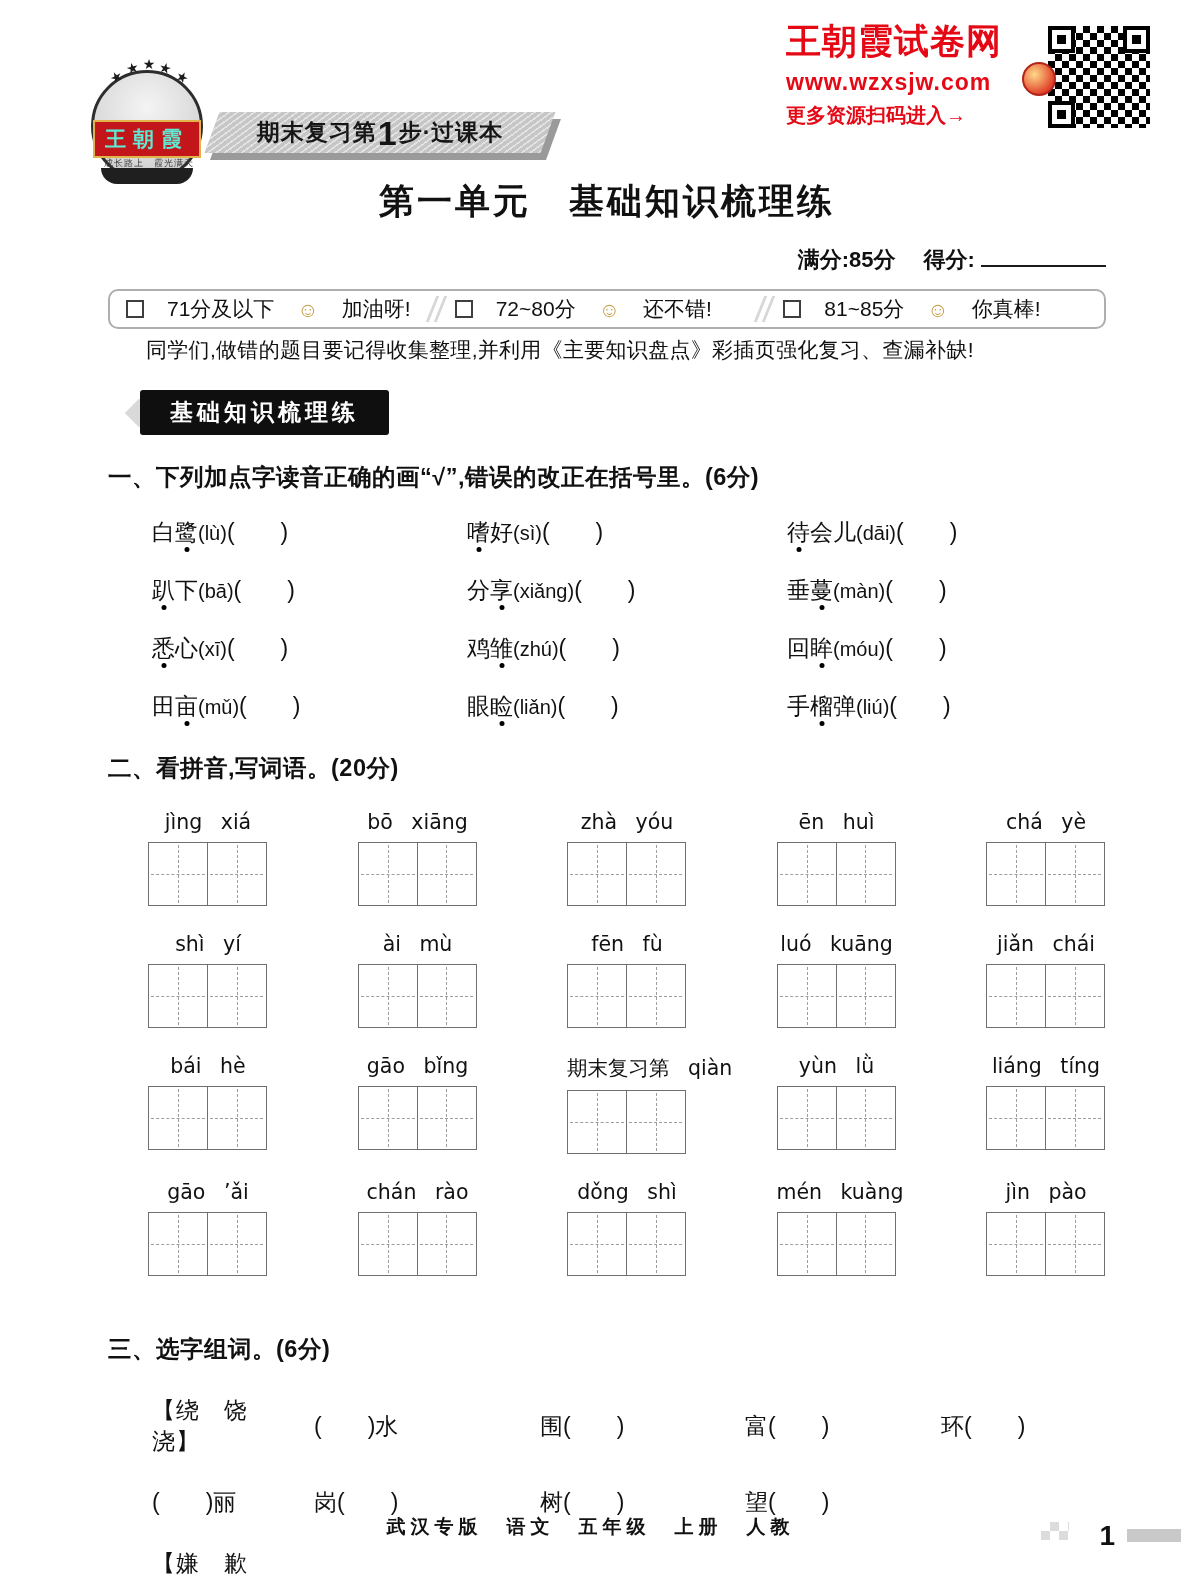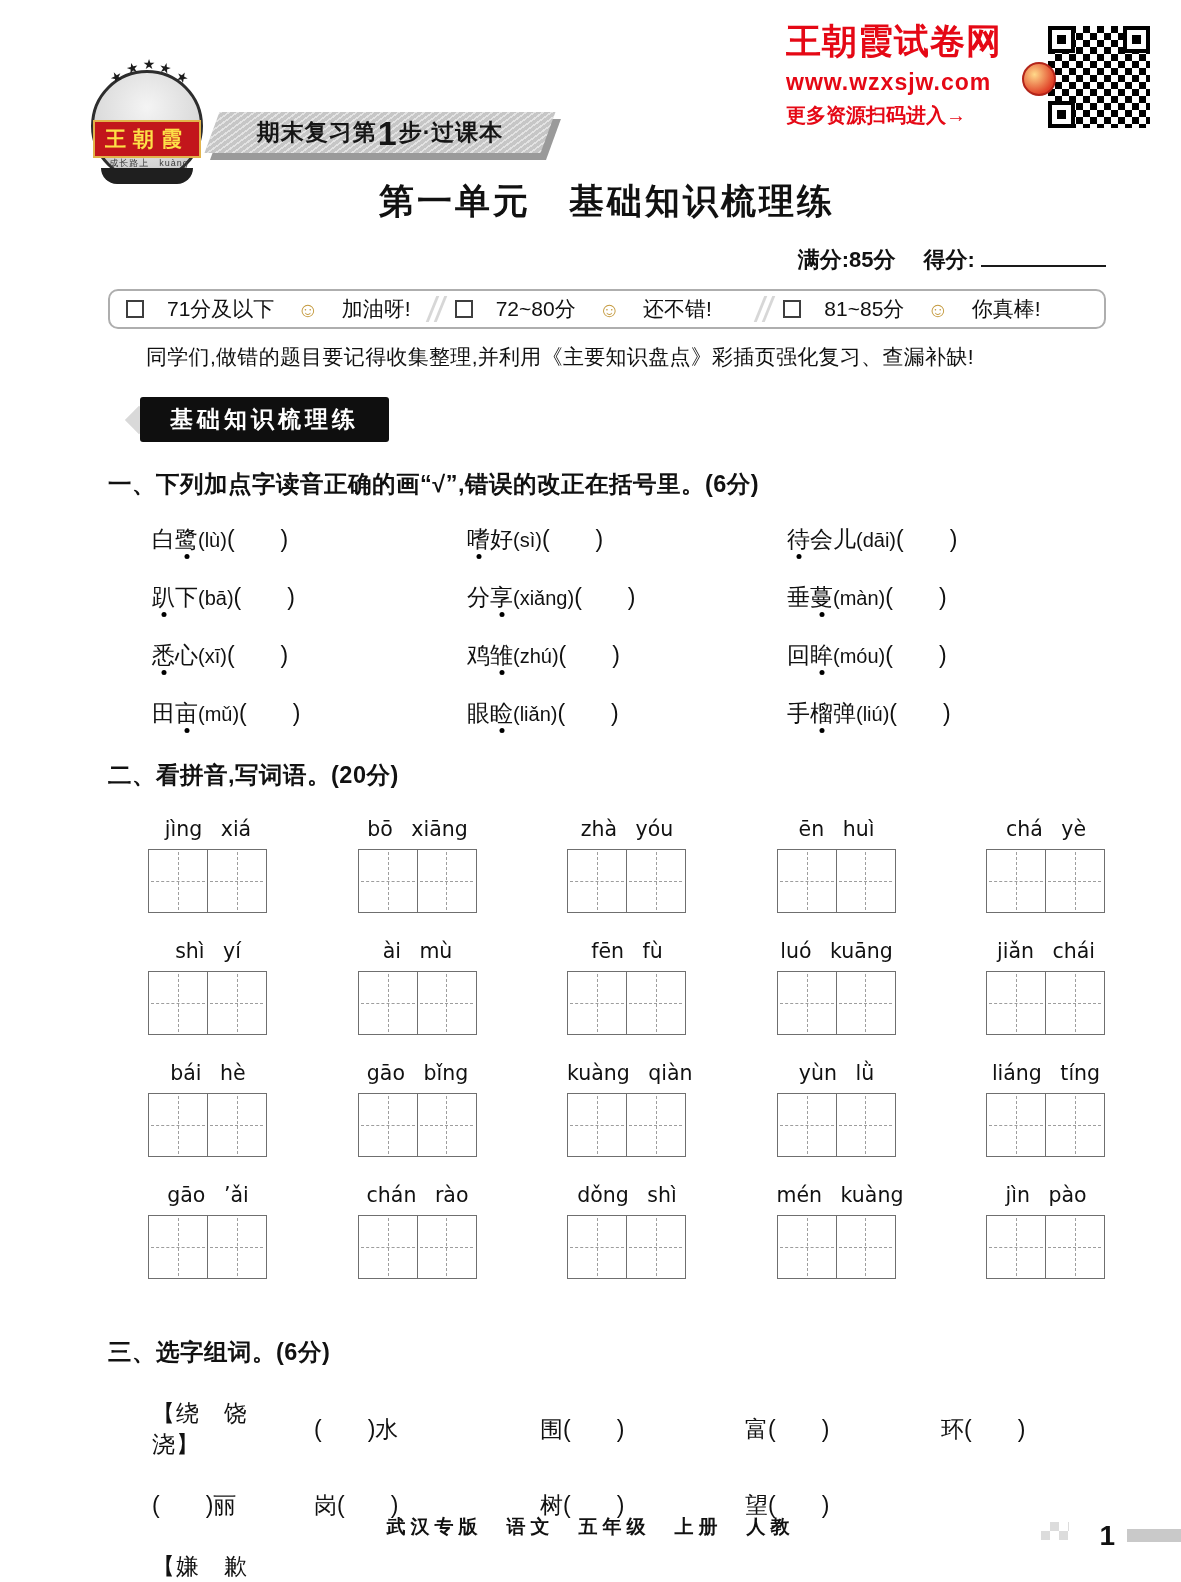--- a/index.html
+++ b/index.html
@@ -11,21 +11,21 @@
   .logo { position:absolute; left:84px; top:56px; width:130px; height:136px; }
   .logo .circle { position:absolute; left:7px; top:14px; width:112px; height:112px; border-radius:50%;
     border:3px solid #2d2d2d; background:radial-gradient(circle at 50% 32%, #f4f4f4 0%, #dcdcdc 55%, #bdbdbd 100%); }
   .logo .stars { position:absolute; top:0; left:0; width:100%; display:flex; justify-content:center; gap:4px;
     font-size:14px; color:#1c1c1c; }
   .logo .stars span:nth-child(1){ transform:translateY(13px) rotate(-28deg);}
   .logo .stars span:nth-child(2){ transform:translateY(4px) rotate(-14deg);}
   .logo .stars span:nth-child(4){ transform:translateY(4px) rotate(14deg);}
   .logo .stars span:nth-child(5){ transform:translateY(13px) rotate(28deg);}
   .logo .red-band { position:absolute; left:9px; top:64px; width:108px; padding:3px 0; text-align:center;
-    background:#c2161b; border:2px solid #e2b34a; color:#fde047; font-weight:700; font-size:21px; letter-spacing:7px; }
+    background:#c2161b; border:2px solid #e2b34a; color:#5eead4; font-weight:700; font-size:21px; letter-spacing:7px; }
   .logo .slogan { position:absolute; top:101px; left:0; width:100%; text-align:center; font-size:9px; color:#3a3a3a; letter-spacing:1px; }
   .logo .arc { position:absolute; left:17px; top:112px; width:92px; height:16px; background:#1f1f1f; border-radius:0 0 46px 46px; }
 
   .banner { position:absolute; left:212px; top:112px; width:336px; height:41px;
     background:#c6c6c6; transform:skewX(-20deg);
     background-image:repeating-linear-gradient(135deg, rgba(255,255,255,.5) 0 2px, rgba(255,255,255,0) 2px 6px);
     box-shadow:8px 7px 0 #9a9a9a; }
   .banner-text { height:100%; transform:skewX(20deg); display:flex; align-items:center; justify-content:center;
     font-weight:800; font-size:23px; color:#161616; letter-spacing:1px; }
   .banner-num { font-size:34px; font-weight:900; line-height:1; margin:0 1px; }
@@ -51,21 +51,21 @@
 
   .scorebar { margin-top:14px; height:40px; border:2px solid #aeaeae; border-radius:10px;
     display:flex; align-items:center; padding:0 16px; }
   .seg { flex:1; display:flex; align-items:center; gap:23px; font-size:21px; }
   .box { width:18px; height:18px; border:2px solid #3e3e3e; flex:none; }
   .face { font-size:21px; color:#c49a3f; line-height:1; }
   .sep { width:14px; height:26px; position:relative; flex:none; margin-right:10px; }
   .sep i { position:absolute; top:0; bottom:0; width:3px; background:#d7d7d7; transform:skewX(-22deg); }
   .sep i:nth-child(2){ left:8px; }
 
-  .notice { margin-top:14px; font-size:21px; padding-left:38px; letter-spacing:.3px; }
+  .notice { margin-top:7px; font-size:21px; padding-left:38px; letter-spacing:.3px; }
 
   .section-wrap { position:relative; display:inline-block; margin-top:26px; margin-left:32px; }
   .diamond { position:absolute; left:-11px; top:50%; width:20px; height:20px; background:#d9d9d9;
     transform:translateY(-50%) rotate(45deg); z-index:0; }
   .section-tag { position:relative; z-index:1; display:inline-block; background:#0f0f0f; color:#fff;
     font-size:23px; font-weight:700; letter-spacing:4px; padding:7px 30px; border-radius:3px; }
 
   .qtitle { margin-top:26px; font-size:23.5px; font-weight:700; letter-spacing:.5px; }
   .qtitle.mt2 { margin-top:30px; } .qtitle.mt3 { margin-top:57px; }
 
@@ -106,21 +106,21 @@
   <div class="logo">
     <div class="circle"></div>
     <div class="stars">
       <span>★</span>
       <span>★</span>
       <span>★</span>
       <span>★</span>
       <span>★</span>
     </div>
     <div class="red-band">王朝霞</div>
-    <div class="slogan">成长路上　kuàng</div>
+    <div class="slogan">成长路上　霞光满天</div>
     <div class="arc"></div>
   </div>
 
   <div class="banner">
     <div class="banner-text">
       <span>期末复习第</span>
       <span class="banner-num">1</span>
       <span>步·过课本</span>
     </div>
   </div>
@@ -313,21 +313,21 @@
             </div>
         </div>
         <div class="wg">
           <div class="py">gāo bǐng</div>
           <div class="wgrid">
               <div class="cell"></div>
               <div class="cell"></div>
             </div>
         </div>
         <div class="wg">
-          <div class="py">kuàng qiàn</div>
+          <div class="py">期末复习第 qiàn</div>
           <div class="wgrid">
               <div class="cell"></div>
               <div class="cell"></div>
             </div>
         </div>
         <div class="wg">
           <div class="py">yùn lǜ</div>
           <div class="wgrid">
               <div class="cell"></div>
               <div class="cell"></div>

